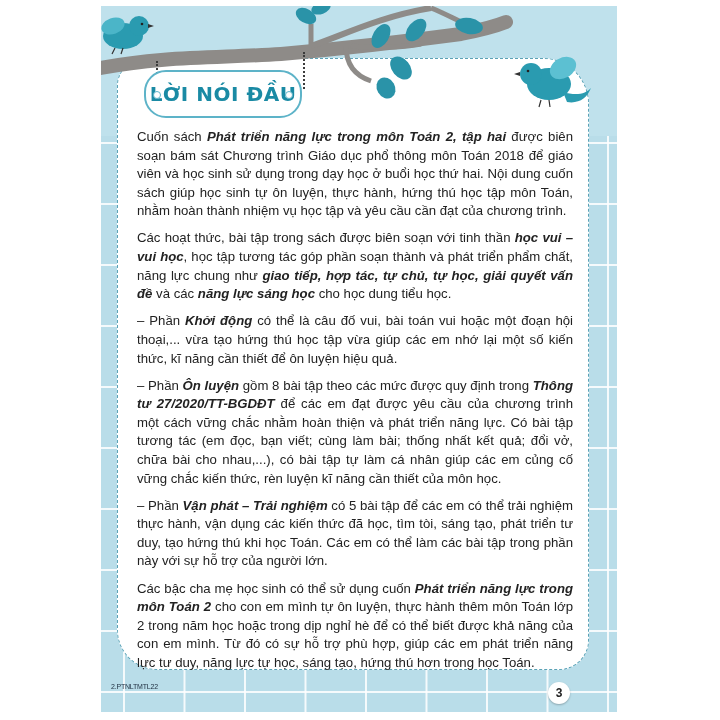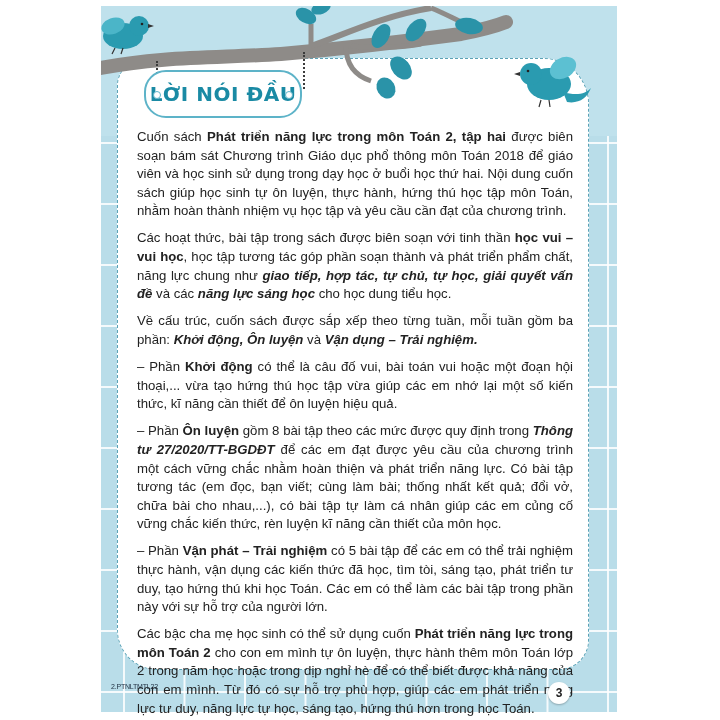--- a/index.html
+++ b/index.html
@@ -26,21 +26,21 @@
     display:flex; align-items:center; justify-content:center;
   }
   .title-text { color:#1a8aa4; font-weight:900; font-size:20px; letter-spacing:0.5px; font-family:"DejaVu Sans", sans-serif; }
   .ring { position:absolute; top:19px; width:6px; height:6px; border:1.5px solid #5db3c8; border-radius:50%; background:#fff; }
   .string { position:absolute; width:0; border-left:2px dotted #3b3b3b; }
   .content {
     position:absolute; left:36px; top:122px; width:436px;
     font-size:13.2px; line-height:18.6px; color:#222; text-align:justify;
   }
   .content p { margin:0 0 8.5px 0; }
-  .content b { font-weight:bold; }
+  .content b { font-weight:bold; font-style:italic; }
   .content i { font-style:italic;font-weight:bold; }
   .footer-code { position:absolute; left:10px; top:677px; font-size:7px; color:#234; letter-spacing:-0.2px; }
   .page-num {
     position:absolute; left:447px; top:676px; width:22px; height:22px; border-radius:50%;
     background:#fff; box-shadow:0 1px 2px rgba(0,0,0,0.25);
     display:flex; align-items:center; justify-content:center; font-size:12px; font-weight:bold; color:#222;
   }
 </style>
 </head>
 <body>
@@ -92,21 +92,20 @@
 
   <div class="title-box">
     <span class="ring" style="left:7px;"></span>
     <span class="title-text">LỜI NÓI ĐẦU</span>
     <span class="ring" style="right:7px;"></span>
   </div>
 
   <div class="content" id="content">
       <p><span>Cuốn sách </span><b>Phát triển năng lực trong môn Toán 2, tập hai</b><span> được biên soạn bám sát Chương trình Giáo dục phổ thông môn Toán 2018 để giáo viên và học sinh sử dụng trong dạy học ở buổi học thứ hai. Nội dung cuốn sách giúp học sinh tự ôn luyện, thực hành, hứng thú học tập môn Toán, nhằm hoàn thành nhiệm vụ học tập và yêu cầu cần đạt của chương trình.</span></p>
       <p><span>Các hoạt thức, bài tập trong sách được biên soạn với tinh thần </span><b>học vui – vui học</b><span>, học tập tương tác góp phần soạn thành và phát triển phẩm chất, năng lực chung như </span><i>giao tiếp, hợp tác, tự chủ, tự học, giải quyết vấn đề</i><span> và các </span><i>năng lực sáng học</i><span> cho học dung tiểu học.</span></p>
-      <p><span>Về cấu trúc, cuốn sách được sắp xếp theo từng tuần, mỗi tuần gồm ba phần: </span><i>Khởi động, Ôn luyện</i><span> và </span><i>Vận dụng – Trải nghiệm.</i></p>
       <p><span>– Phần </span><b>Khởi động</b><span> có thể là câu đố vui, bài toán vui hoặc một đoạn hội thoại,... vừa tạo hứng thú học tập vừa giúp các em nhớ lại một số kiến thức, kĩ năng cần thiết để ôn luyện hiệu quả.</span></p>
       <p><span>– Phần </span><b>Ôn luyện</b><span> gồm 8 bài tập theo các mức được quy định trong </span><i>Thông tư 27/2020/TT-BGDĐT</i><span> để các em đạt được yêu cầu của chương trình một cách vững chắc nhằm hoàn thiện và phát triển năng lực. Có bài tập tương tác (em đọc, bạn viết; cùng làm bài; thống nhất kết quả; đổi vở, chữa bài cho nhau,...), có bài tập tự làm cá nhân giúp các em củng cố vững chắc kiến thức, rèn luyện kĩ năng cần thiết của môn học.</span></p>
       <p><span>– Phần </span><b>Vận phát – Trải nghiệm</b><span> có 5 bài tập để các em có thể trải nghiệm thực hành, vận dụng các kiến thức đã học, tìm tòi, sáng tạo, phát triển tư duy, tạo hứng thú khi học Toán. Các em có thể làm các bài tập trong phần này với sự hỗ trợ của người lớn.</span></p>
       <p><span>Các bậc cha mẹ học sinh có thể sử dụng cuốn </span><b>Phát triển năng lực trong môn Toán 2</b><span> cho con em mình tự ôn luyện, thực hành thêm môn Toán lớp 2 trong năm học hoặc trong dịp nghỉ hè để có thể biết được khả năng của con em mình. Từ đó có sự hỗ trợ phù hợp, giúp các em phát triển năng lực tư duy, năng lực tự học, sáng tạo, hứng thú hơn trong học Toán.</span></p>
     </div>
 
   <div class="footer-code">2.PTNLTMTL22</div>
   <div class="page-num">3</div>
 </div>
 

